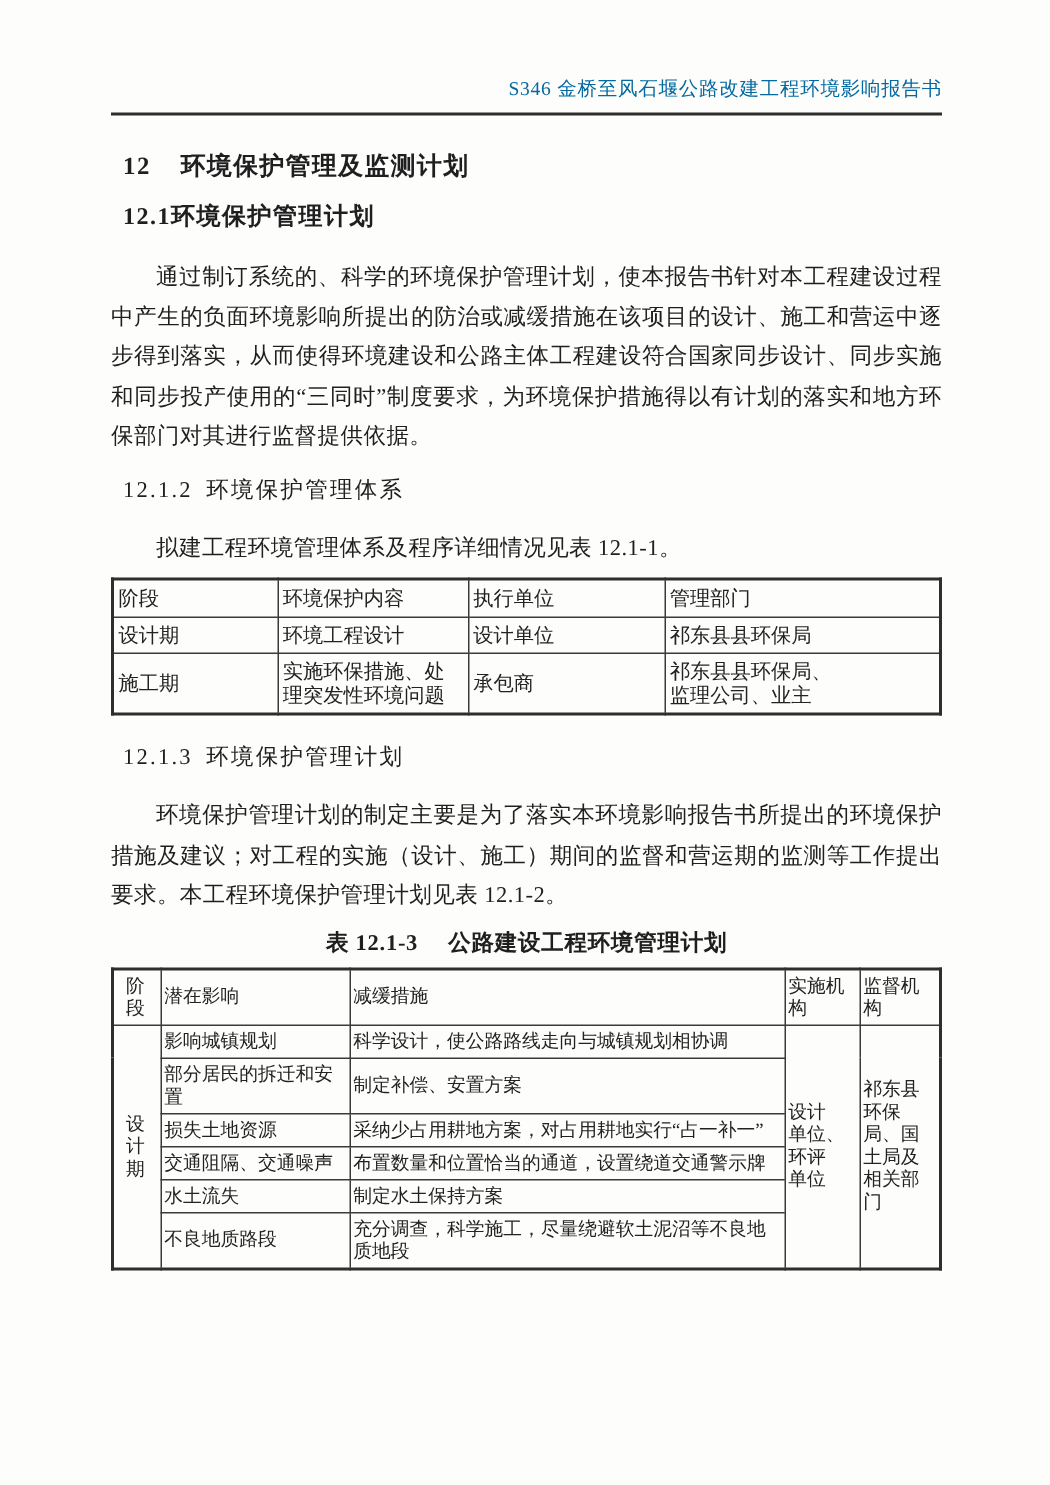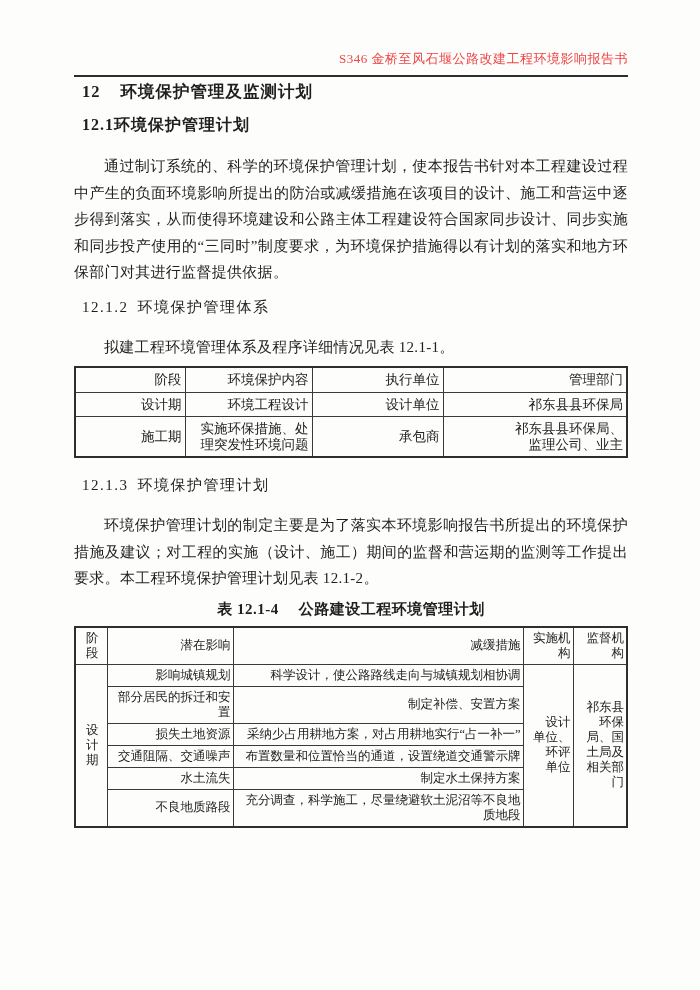--- a/index.html
+++ b/index.html
@@ -11,26 +11,26 @@
     margin: 0 auto;
     background: #fdfdfc;
     color: #1f1f1f;
     font-family: "Liberation Serif", "DejaVu Serif", serif;
     padding: 50px 72px 0 74px;
     overflow: hidden;
   }
   .doc-header {
     text-align: right;
     font-size: 13px;
-    color: #ef4444;
+    color: #0369a1;
     padding-bottom: 7px;
     border-bottom: 2px solid #2e2e2e;
     letter-spacing: 0.5px;
   }
-  h1.h-lvl1 { font-size: 16.5px; font-weight: bold; margin: 4px 0 0 8px; letter-spacing: 1px; }
+  h1.h-lvl1 { font-size: 16.5px; font-weight: bold; margin: 23px 0 0 8px; letter-spacing: 1px; }
   h2.h-lvl2 { font-size: 16px;  font-weight: bold; margin: 12px 0 0 8px; letter-spacing: 1px; }
   h3.h-lvl3 { font-size: 15px;  font-weight: normal; margin: 12px 0 0 8px; letter-spacing: 1.5px; }
   .h-num1 { margin-right: 20px; }
   .h-num2 { }
   .h-num3 { margin-right: 9px; }
   p.body-p {
     font-size: 15px;
     line-height: 26.5px;
     text-align: justify;
     text-indent: 2em;
@@ -47,21 +47,21 @@
   .tbl-title .t-label { margin-right: 20px; }
   table {
     width: 100%;
     border-collapse: collapse;
     table-layout: fixed;
     margin-top: 6px;
     border: 2px solid #2e2e2e;
   }
   th, td {
     border: 1px solid #3a3a3a;
-    text-align: right;
+    text-align: left;
     vertical-align: middle;
     white-space: pre-line;
     font-weight: normal;
     color: #222;
   }
   .t1 th, .t1 td { font-size: 13.5px; line-height: 15.5px; padding: 4px 3px; }
   .t2 { margin-top: 7px; }
   .t2 th, .t2 td { font-size: 12.5px; line-height: 15px; padding: 3px 2px; }
   .t2 .narrow { word-break: break-all; padding: 3px 8px; }
 </style>
@@ -115,21 +115,21 @@
         <td>祁东县县环保局、
 监理公司、业主</td>
       </tr>
     </tbody>
   </table>
 
   <h3 class="h-lvl3" style="margin-top:18px"><span class="h-num3">12.1.3</span><span>环境保护管理计划</span></h3>
 
   <p class="body-p">环境保护管理计划的制定主要是为了落实本环境影响报告书所提出的环境保护措施及建议；对工程的实施（设计、施工）期间的监督和营运期的监测等工作提出要求。本工程环境保护管理计划见表 12.1-2。</p>
 
-  <div class="tbl-title" style="margin-top:8px"><span class="t-label">表 12.1-4</span><span>公路建设工程环境管理计划</span></div>
+  <div class="tbl-title" style="margin-top:8px"><span class="t-label">表 12.1-3</span><span>公路建设工程环境管理计划</span></div>
 
   <table class="t2">
     <colgroup>
         <col style="width:32px">
         <col style="width:126px">
         <col style="width:290px">
         <col style="width:50px">
         <col style="width:54px">
       </colgroup>
     <thead>

